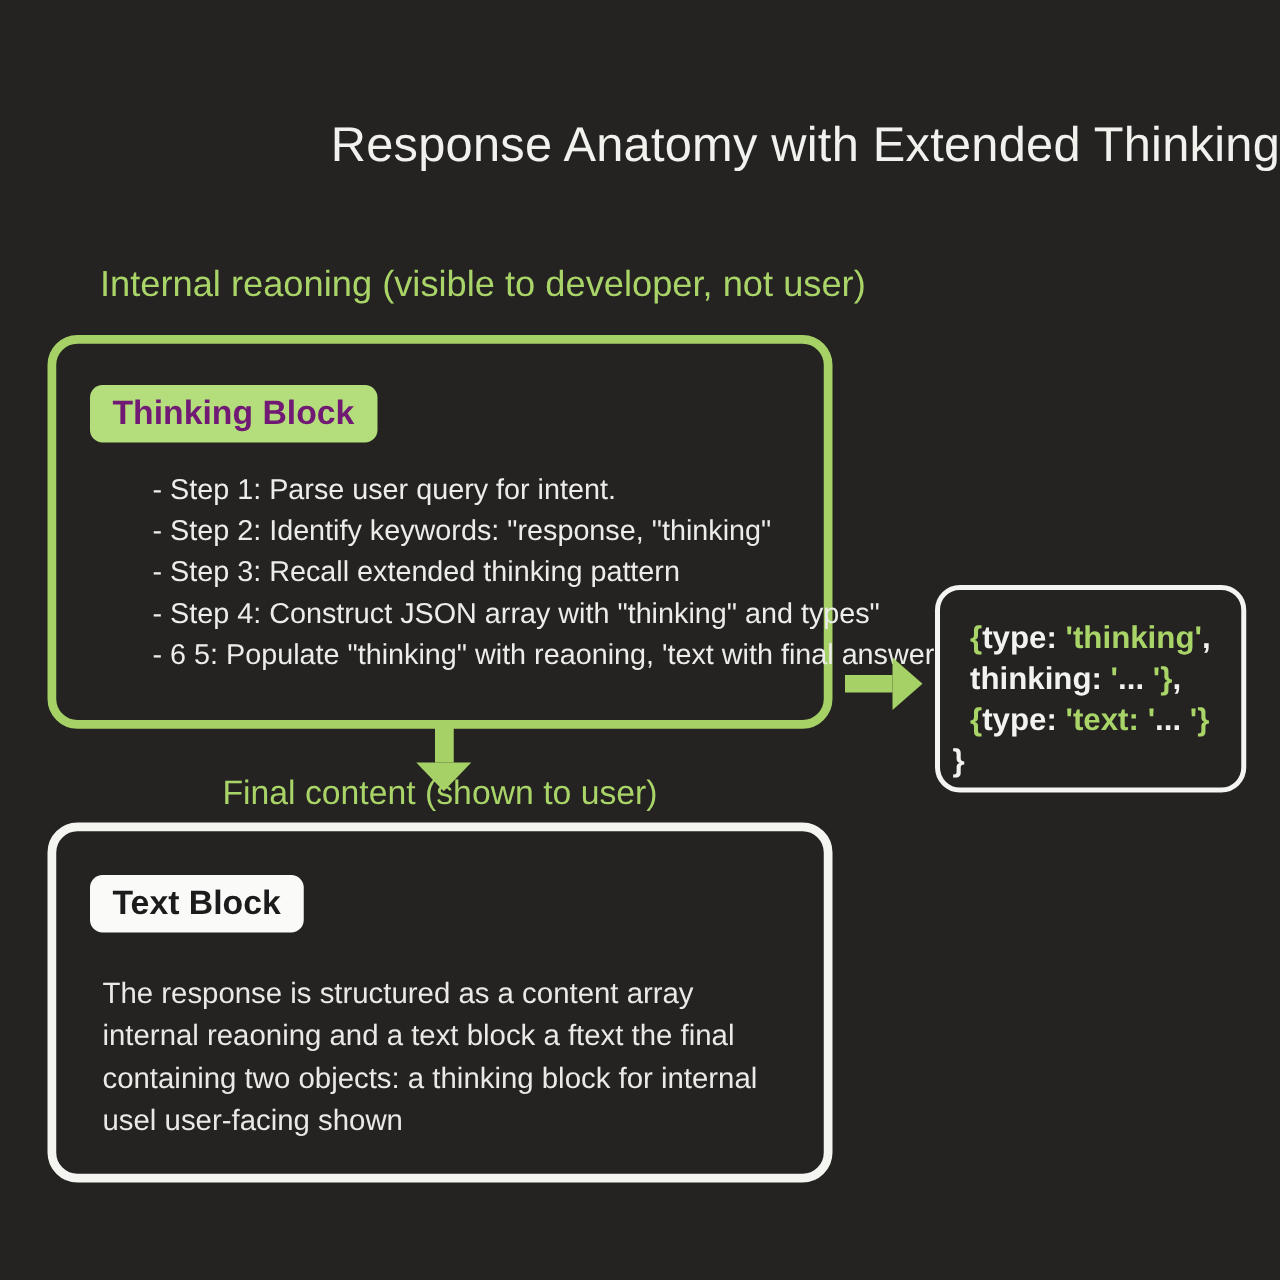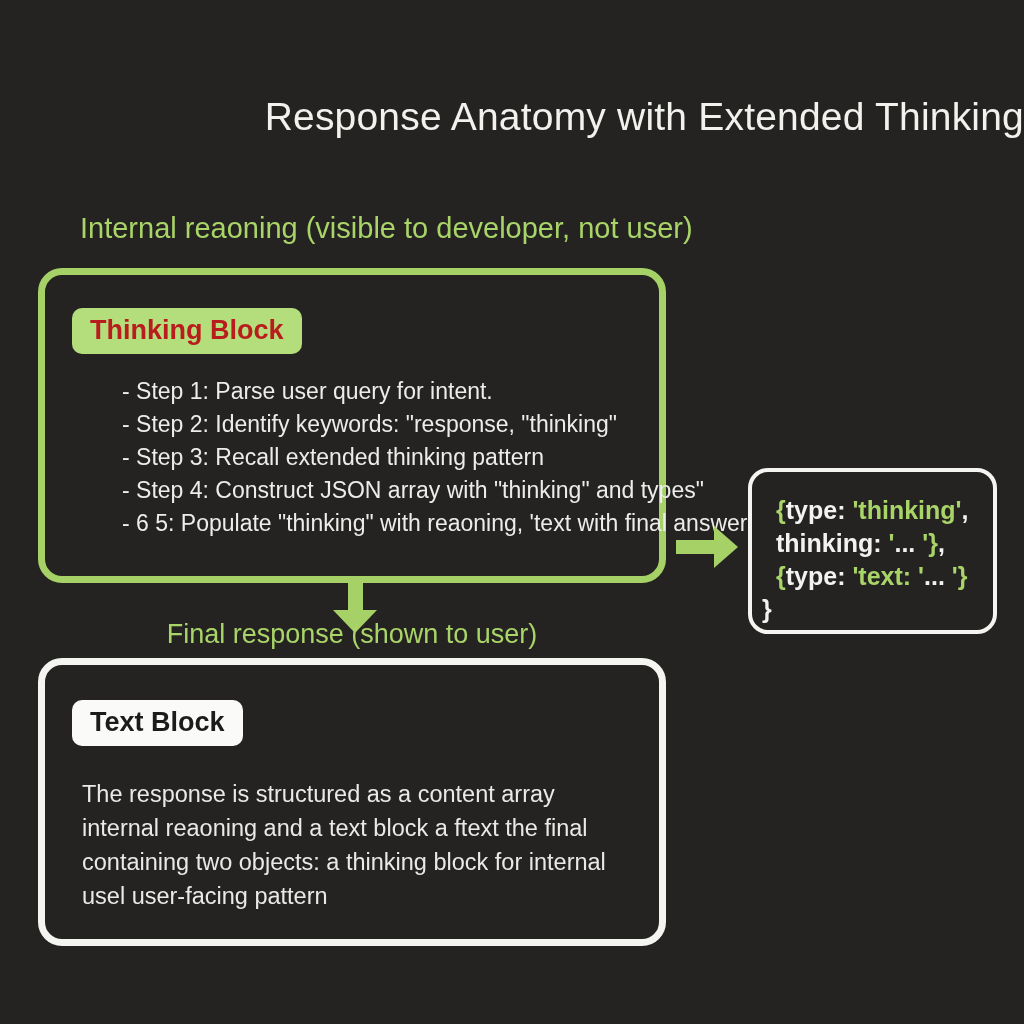--- a/index.html
+++ b/index.html
@@ -20,21 +20,21 @@
 
   .box { position:absolute; box-sizing:border-box; border-radius:24px; background:transparent; }
   .thinking-box { left:38px; top:268px; width:628px; height:315px; border:7px solid #a5d166; }
   .text-box     { left:38px; top:658px; width:628px; height:288px; border:7px solid #f4f4f1;padding-left:46px; }
   .json-box     { left:748px; top:468px; width:249px; height:166px; border:4px solid #f4f4f1; border-radius:20px; }
 
   .badge {
     position:absolute; font-size:27px; font-weight:bold;
     padding:7px 18px 8px 18px; border-radius:10px; white-space:nowrap;
   }
-  .badge-thinking { left:27px; top:33px; background:#b4dd7b; color:#b91c1c; }
+  .badge-thinking { left:27px; top:33px; background:#b4dd7b; color:#701a75; }
   .badge-text     { left:27px; top:35px; background:#fafaf8; color:#1c1c1c; }
 
   .steps { position:absolute; left:37px; top:100px; color:#ececea; font-size:23px; line-height:33px; white-space:nowrap;margin-left:40px; }
   .body-text { position:absolute; left:37px; top:112px; color:#ebe9e7; font-size:23.5px; line-height:34px; white-space:nowrap; }
 
   .code { position:absolute; left:24px; top:22px; font-size:25px; line-height:33px; white-space:nowrap;font-weight:bold; }
   .code-line { display:block; }
   .code-line-last { margin-left:-14px; }
   .tok-green { color:#a9d468; }
   .tok-white { color:#f2f2f0; }
@@ -75,25 +75,25 @@
       <span class="code-line"><span class="tok-green">{</span><span class="tok-white">type: </span><span class="tok-green">'thinking'</span><span class="tok-white">,</span></span>
       <span class="code-line"><span class="tok-white">thinking: </span><span class="tok-green">'</span><span class="tok-white">... </span><span class="tok-green">'}</span><span class="tok-white">,</span></span>
       <span class="code-line"><span class="tok-green">{</span><span class="tok-white">type: </span><span class="tok-green">'text: </span><span class="tok-green">'</span><span class="tok-white">... </span><span class="tok-green">'}</span></span>
       <span class="code-line code-line-last"><span class="tok-white">}</span></span>
     </div>
   </div>
 
   <div class="arrow-down-stem"></div>
   <div class="arrow-down-head"></div>
 
-  <div class="section-heading heading-final">Final response (shown to user)</div>
+  <div class="section-heading heading-final">Final content (shown to user)</div>
 
   <div class="box text-box">
     <div class="badge badge-text">Text Block</div>
     <div class="body-text">
       <div>The response is structured as a content array</div>
       <div>internal reaoning and a text block a ftext the final</div>
       <div>containing two objects: a thinking block for internal</div>
-      <div>usel user-facing pattern</div>
+      <div>usel user-facing shown</div>
     </div>
   </div>
 
 </div>
 
 </body></html>

